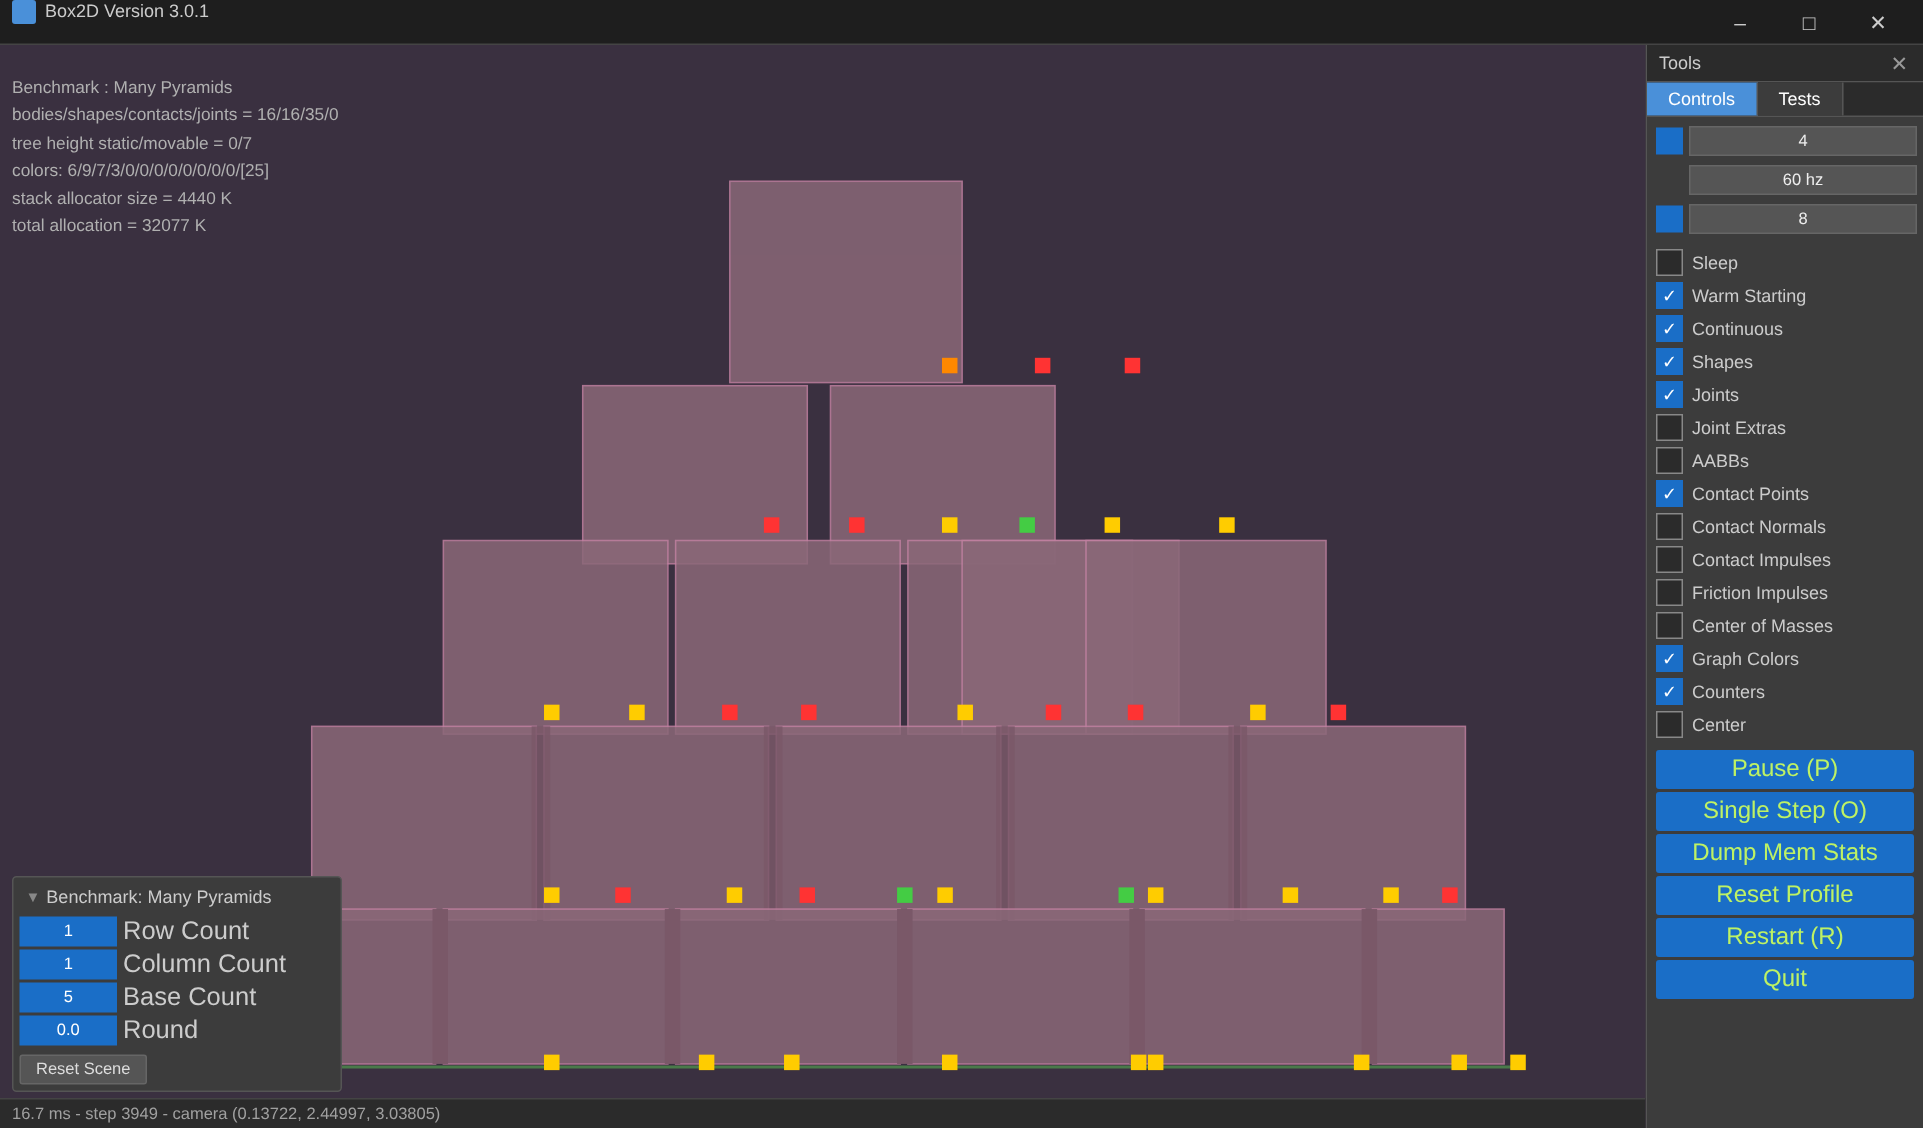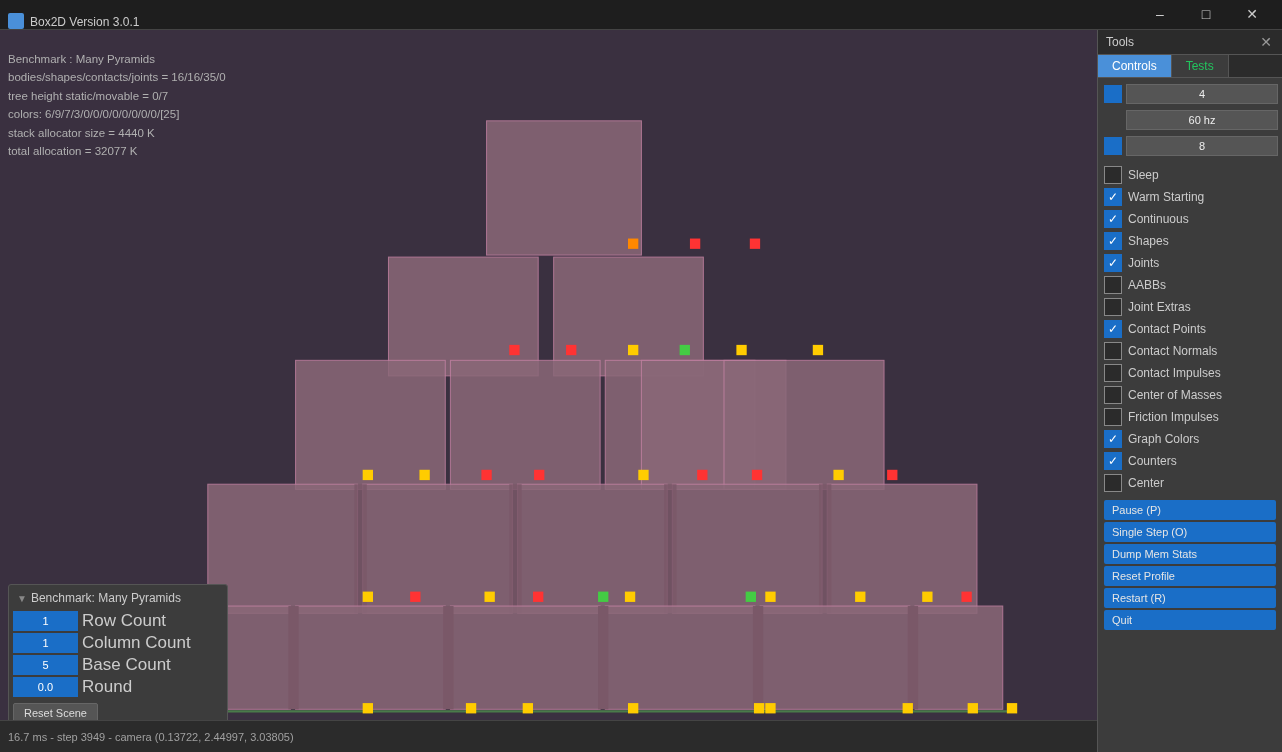--- a/index.html
+++ b/index.html
@@ -12,21 +12,21 @@
       height: 752px;
       overflow: hidden;
       display: flex;
       flex-direction: column;
     }
     
     .title-bar {
       background: #1e1e1e;
       height: 30px;
       display: flex;
-      align-items: flex-end;
+      align-items: flex-start;
       padding: 0 8px;
       border-bottom: 1px solid #444;
       flex-shrink: 0;
     }
     .title-bar-icon {
       width: 16px;
       height: 16px;
       margin-right: 6px;
       background: #4a90d9;
       border-radius: 2px;
@@ -85,21 +85,21 @@
       position: absolute;
       top: 0; left: 0; right: 0; bottom: 20px;
     }
 
     
     .bottom-bar {
       position: absolute;
       bottom: 0;
       left: 0;
       right: 0;
-      height: 32px;
+      height: 20px;
       background: #2b2b2b;
       border-top: 1px solid #444;
       display: flex;
       align-items: center;
       padding: 0 8px;
       font-size: 11px;
       color: #a0a0a0;
     }
 
     
@@ -188,21 +188,21 @@
       display: flex;
       background: #2b2b2b;
       border-bottom: 1px solid #555;
     }
     .tools-tab {
       padding: 4px 14px;
       font-size: 12px;
       cursor: pointer;
       border: none;
       background: #3c3c3c;
-      color: #22c55e;
+      color: #ffffff;
       border-right: 1px solid #555;
     }
     .tools-tab.active {
       background: #4a90d9;
       color: white;
     }
     .tools-content {
       flex: 1;
       overflow-y: auto;
       padding: 4px 0;
@@ -264,24 +264,24 @@
 
     .divider { height: 4px; }
 
     .action-btn {
       display: block;
       width: calc(100% - 12px);
       margin: 2px 6px;
       padding: 4px 8px;
       background: #1a6ec7;
       border: none;
-      color: #e5e5e5;
-      font-size: 11px;
-      cursor: pointer;
-      text-align: left;
+      color: #bef264;
+      font-size: 16px;
+      cursor: pointer;
+      text-align: center;
       border-radius: 2px;
     }
 
     
     svg.sim { width: 100%; height: 100%; }
 
     
     .ground { stroke: #4a7a4a; stroke-width: 2; }
 
     
@@ -477,45 +477,45 @@
       <div class="checkbox-row">
         <div class="cb checked">✓</div>
         <span class="cb-label">Shapes</span>
       </div>
       <div class="checkbox-row">
         <div class="cb checked">✓</div>
         <span class="cb-label">Joints</span>
       </div>
       <div class="checkbox-row">
         <div class="cb"></div>
+        <span class="cb-label">Joint Extras</span>
+      </div>
+      <div class="checkbox-row">
+        <div class="cb"></div>
         <span class="cb-label">AABBs</span>
       </div>
       <div class="checkbox-row">
-        <div class="cb"></div>
-        <span class="cb-label">Joint Extras</span>
-      </div>
-      <div class="checkbox-row">
         <div class="cb checked">✓</div>
         <span class="cb-label">Contact Points</span>
       </div>
       <div class="checkbox-row">
         <div class="cb"></div>
         <span class="cb-label">Contact Normals</span>
       </div>
       <div class="checkbox-row">
         <div class="cb"></div>
         <span class="cb-label">Contact Impulses</span>
       </div>
       <div class="checkbox-row">
         <div class="cb"></div>
+        <span class="cb-label">Friction Impulses</span>
+      </div>
+      <div class="checkbox-row">
+        <div class="cb"></div>
         <span class="cb-label">Center of Masses</span>
-      </div>
-      <div class="checkbox-row">
-        <div class="cb"></div>
-        <span class="cb-label">Friction Impulses</span>
       </div>
       <div class="checkbox-row">
         <div class="cb checked">✓</div>
         <span class="cb-label">Graph Colors</span>
       </div>
       <div class="checkbox-row">
         <div class="cb checked">✓</div>
         <span class="cb-label">Counters</span>
       </div>
       <div class="checkbox-row">

